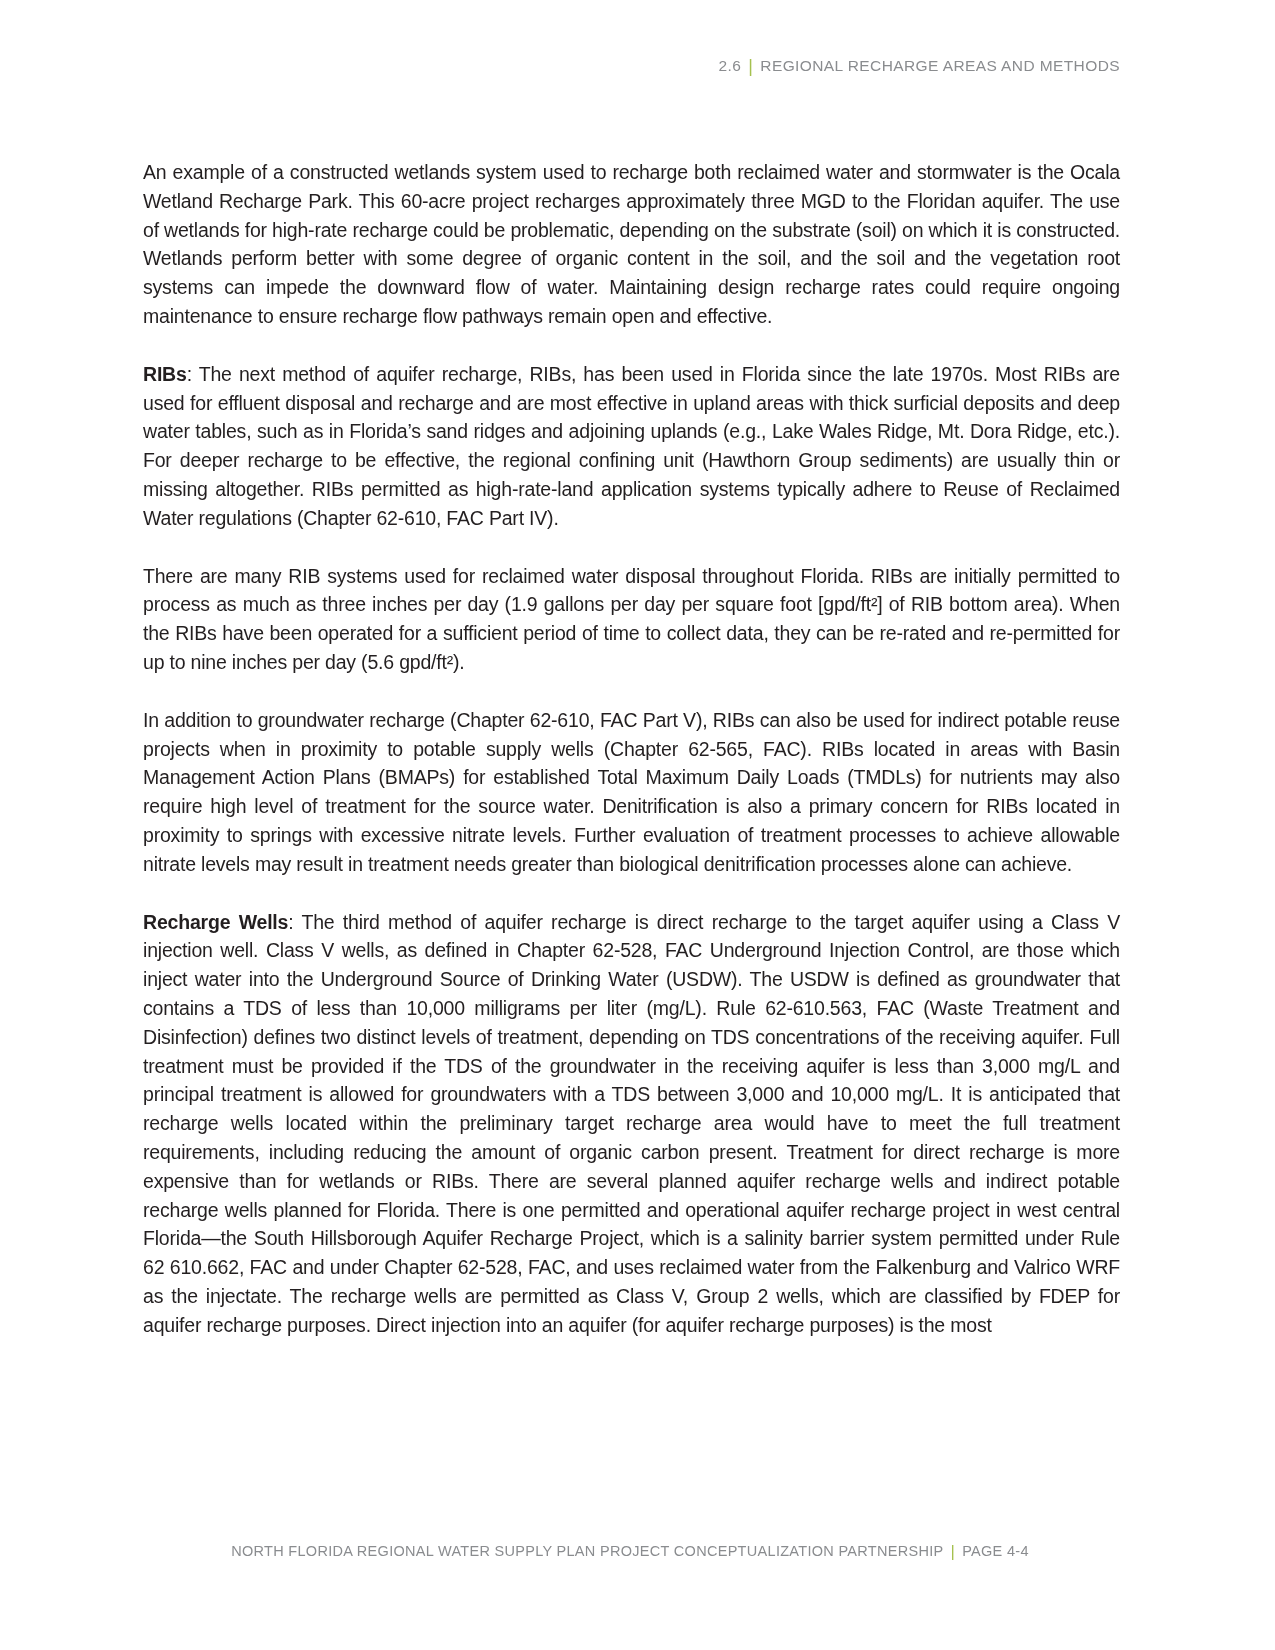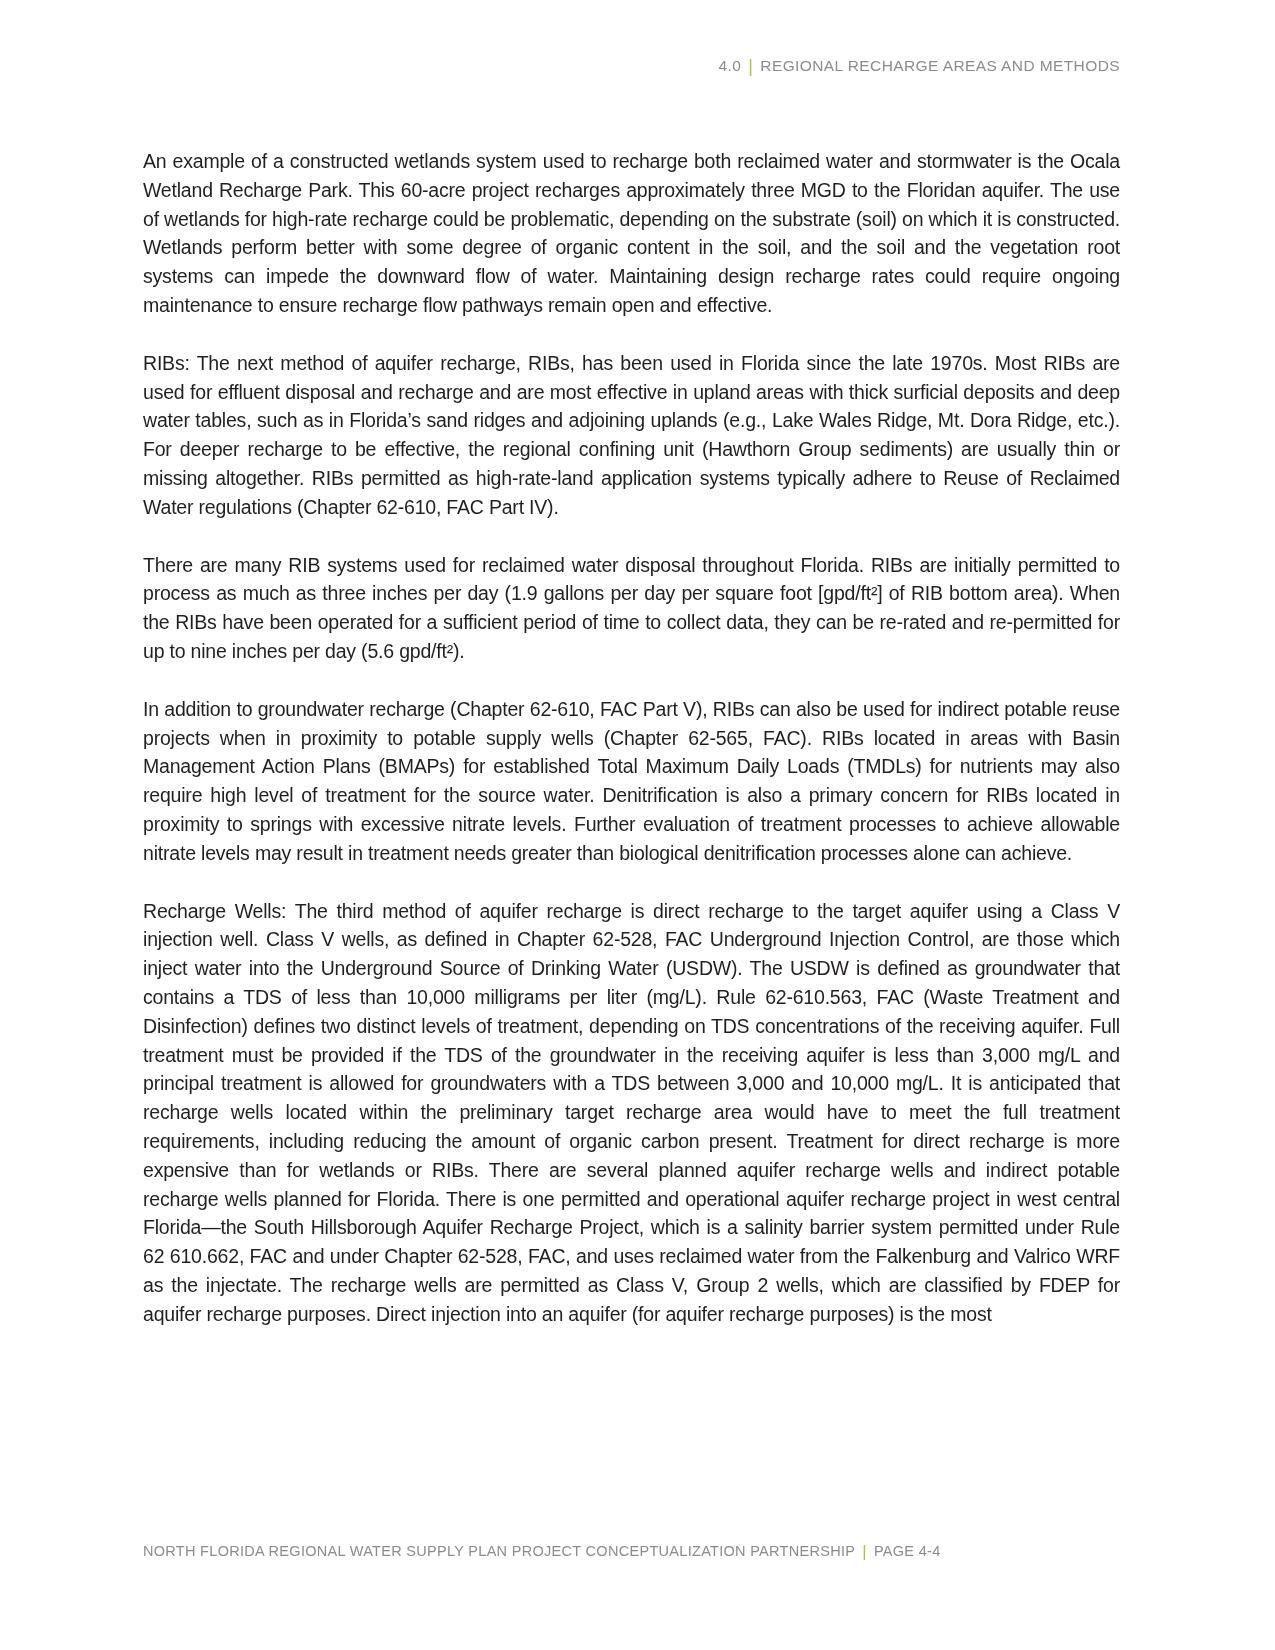--- a/index.html
+++ b/index.html
@@ -24,21 +24,21 @@
     font-size: 15.5px;
     letter-spacing: 0.4px;
     color: var(--muted, #8a8c8f);
     white-space: nowrap;
   }
   .doc-footer {
     position: absolute;
     top: 1541px;
     left: 143px;
     right: 158px;
-    text-align: left;
+    text-align: center;
     font-size: 14.5px;
     letter-spacing: 0.3px;
     color: var(--muted, #8a8c8f);
     white-space: nowrap;
   }
   .pipe-sep {
     color: var(--accent, #a5c14f);
     font-weight: 400;
     font-size: 1.15em;
     padding: 0 7px;
@@ -50,33 +50,33 @@
     top: 142px;
     left: 143px;
     width: 977px;
     color: var(--ink, #231f20);
     font-size: 19.5px;
     line-height: 28.8px;
     letter-spacing: -0.2px;
     text-align: justify;
   }
   .doc-body p {
-    margin: 5px 0 29px 0;
+    margin: 16px 0 29px 0;
   }
   .para-lead {
-    font-weight: normal;
+    font-weight: bold;
   }
 </style>
 </head>
 <body>
 
 <div class="page">
 
   <div class="doc-header">
-    <span>4.0</span><span class="pipe-sep">|</span><span>REGIONAL RECHARGE AREAS AND METHODS</span>
+    <span>2.6</span><span class="pipe-sep">|</span><span>REGIONAL RECHARGE AREAS AND METHODS</span>
   </div>
 
   <div class="doc-body">
     <p><span class="para-lead"></span><span>An example of a constructed wetlands system used to recharge both reclaimed water and stormwater is the Ocala Wetland Recharge Park. This 60-acre project recharges approximately three MGD to the Floridan aquifer. The use of wetlands for high-rate recharge could be problematic, depending on the substrate (soil) on which it is constructed. Wetlands perform better with some degree of organic content in the soil, and the soil and the vegetation root systems can impede the downward flow of water. Maintaining design recharge rates could require ongoing maintenance to ensure recharge flow pathways remain open and effective.</span></p>
     <p><span class="para-lead">RIBs</span><span>: The next method of aquifer recharge, RIBs, has been used in Florida since the late 1970s. Most RIBs are used for effluent disposal and recharge and are most effective in upland areas with thick surficial deposits and deep water tables, such as in Florida’s sand ridges and adjoining uplands (e.g., Lake Wales Ridge, Mt. Dora Ridge, etc.). For deeper recharge to be effective, the regional confining unit (Hawthorn Group sediments) are usually thin or missing altogether. RIBs permitted as high-rate-land application systems typically adhere to Reuse of Reclaimed Water regulations (Chapter 62-610, FAC Part IV).</span></p>
     <p><span class="para-lead"></span><span>There are many RIB systems used for reclaimed water disposal throughout Florida. RIBs are initially permitted to process as much as three inches per day (1.9 gallons per day per square foot [gpd/ft²] of RIB bottom area). When the RIBs have been operated for a sufficient period of time to collect data, they can be re-rated and re-permitted for up to nine inches per day (5.6 gpd/ft²).</span></p>
     <p><span class="para-lead"></span><span>In addition to groundwater recharge (Chapter 62-610, FAC Part V), RIBs can also be used for indirect potable reuse projects when in proximity to potable supply wells (Chapter 62-565, FAC). RIBs located in areas with Basin Management Action Plans (BMAPs) for established Total Maximum Daily Loads (TMDLs) for nutrients may also require high level of treatment for the source water. Denitrification is also a primary concern for RIBs located in proximity to springs with excessive nitrate levels. Further evaluation of treatment processes to achieve allowable nitrate levels may result in treatment needs greater than biological denitrification processes alone can achieve.</span></p>
     <p><span class="para-lead">Recharge Wells</span><span>: The third method of aquifer recharge is direct recharge to the target aquifer using a Class V injection well. Class V wells, as defined in Chapter 62-528, FAC Underground Injection Control, are those which inject water into the Underground Source of Drinking Water (USDW). The USDW is defined as groundwater that contains a TDS of less than 10,000 milligrams per liter (mg/L). Rule 62-610.563, FAC (Waste Treatment and Disinfection) defines two distinct levels of treatment, depending on TDS concentrations of the receiving aquifer. Full treatment must be provided if the TDS of the groundwater in the receiving aquifer is less than 3,000 mg/L and principal treatment is allowed for groundwaters with a TDS between 3,000 and 10,000 mg/L. It is anticipated that recharge wells located within the preliminary target recharge area would have to meet the full treatment requirements, including reducing the amount of organic carbon present. Treatment for direct recharge is more expensive than for wetlands or RIBs. There are several planned aquifer recharge wells and indirect potable recharge wells planned for Florida. There is one permitted and operational aquifer recharge project in west central Florida—the South Hillsborough Aquifer Recharge Project, which is a salinity barrier system permitted under Rule 62 610.662, FAC and under Chapter 62-528, FAC, and uses reclaimed water from the Falkenburg and Valrico WRF as the injectate. The recharge wells are permitted as Class V, Group 2 wells, which are classified by FDEP for aquifer recharge purposes. Direct injection into an aquifer (for aquifer recharge purposes) is the most</span></p>
   </div>
 

